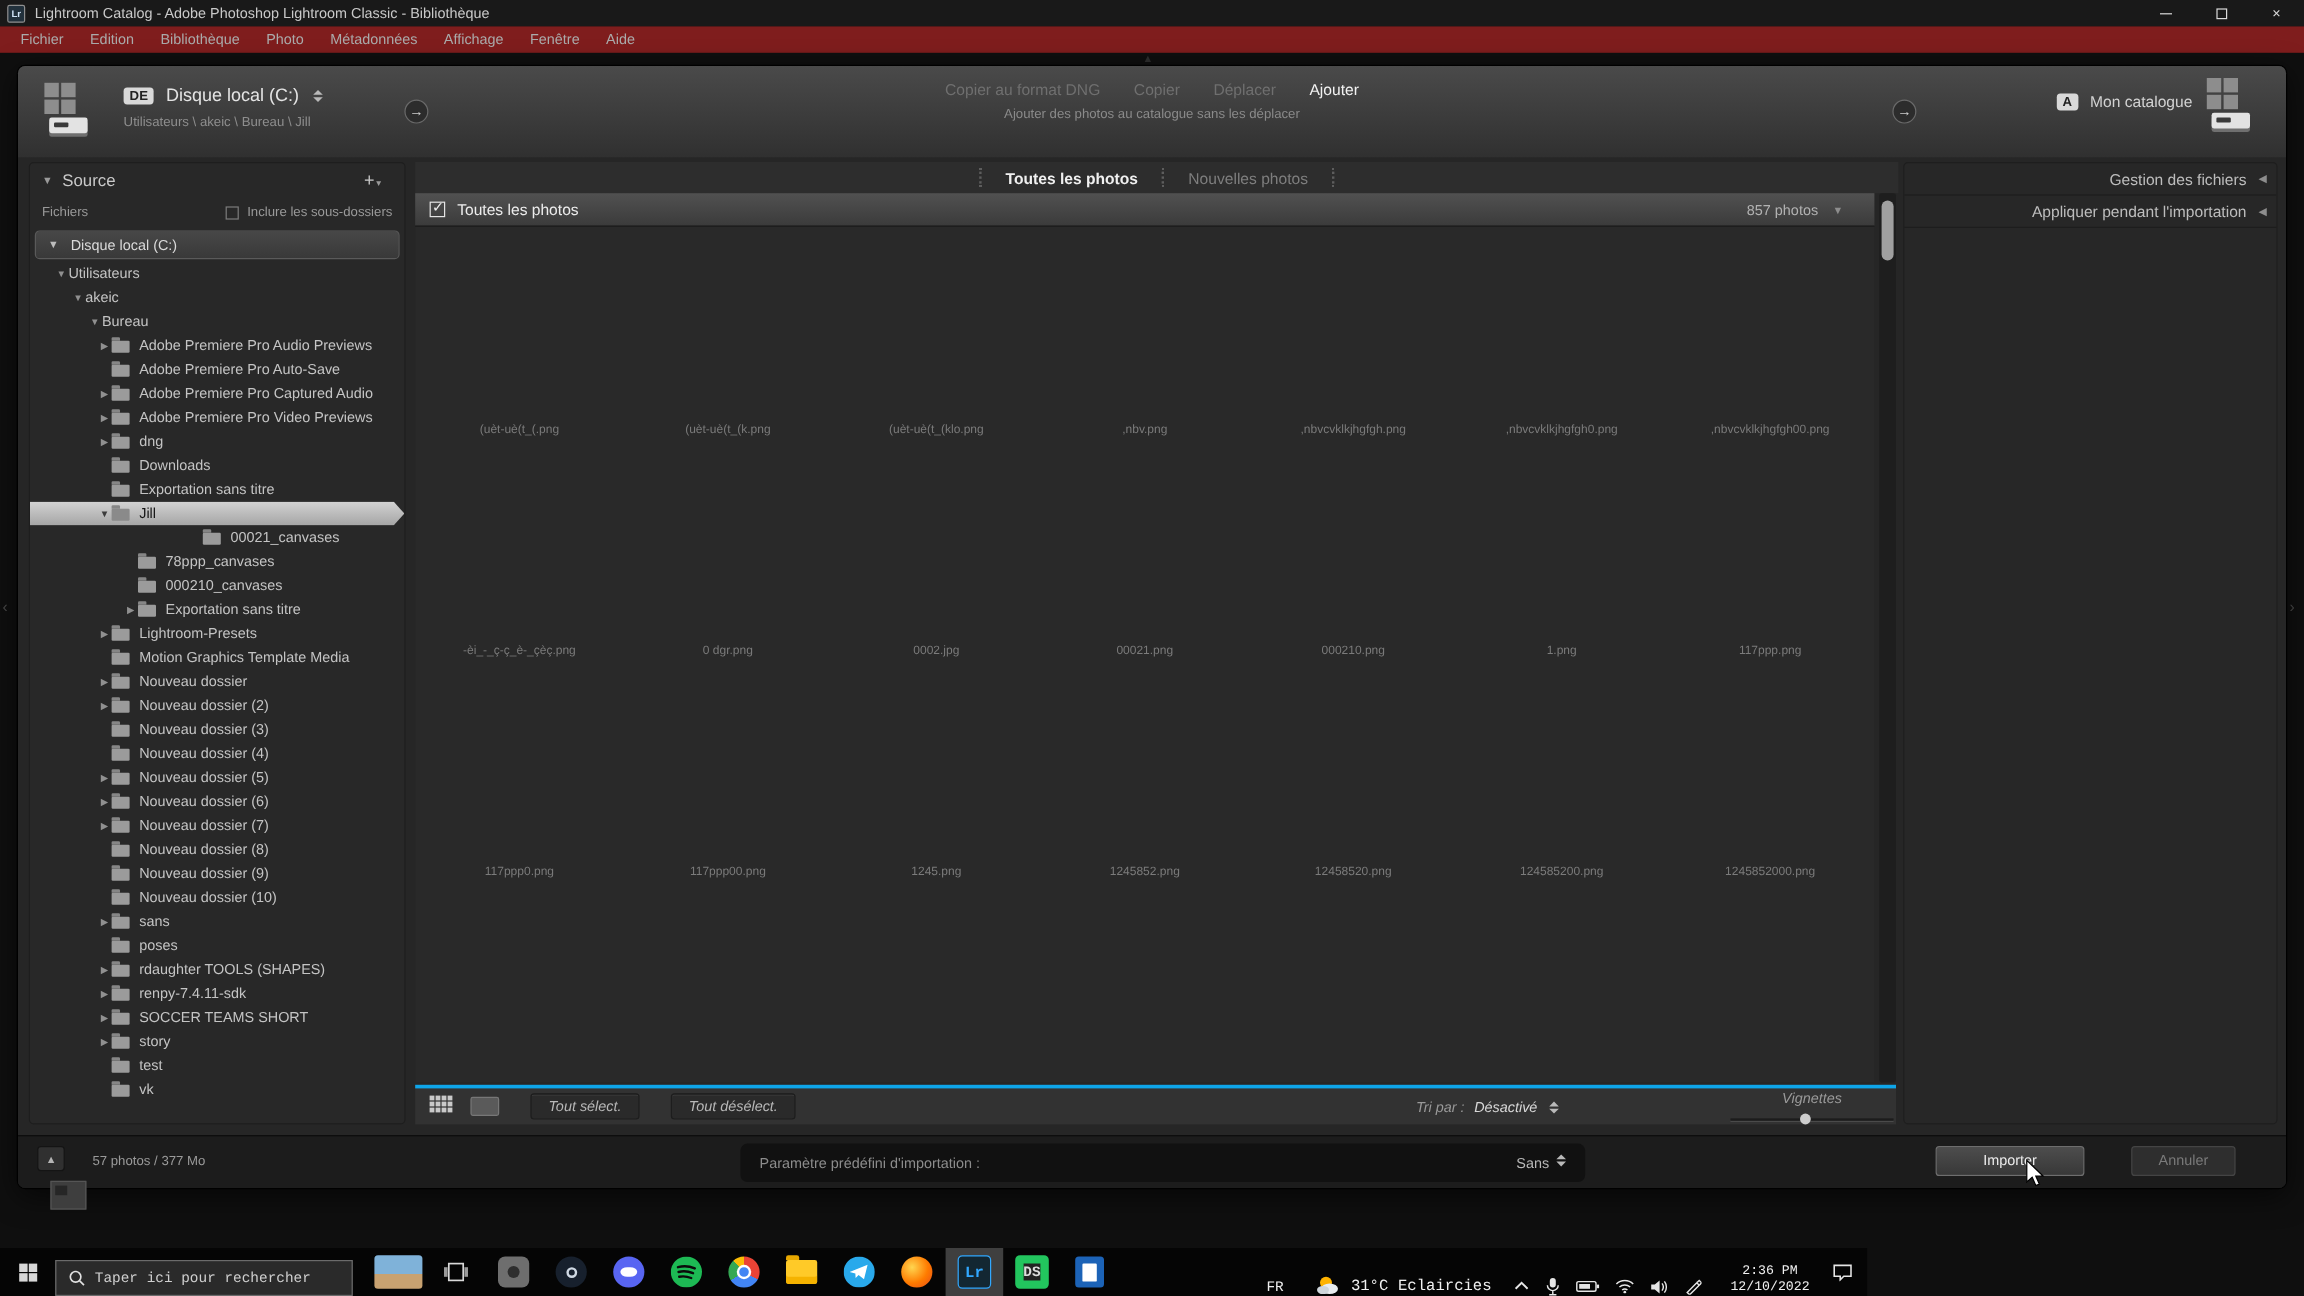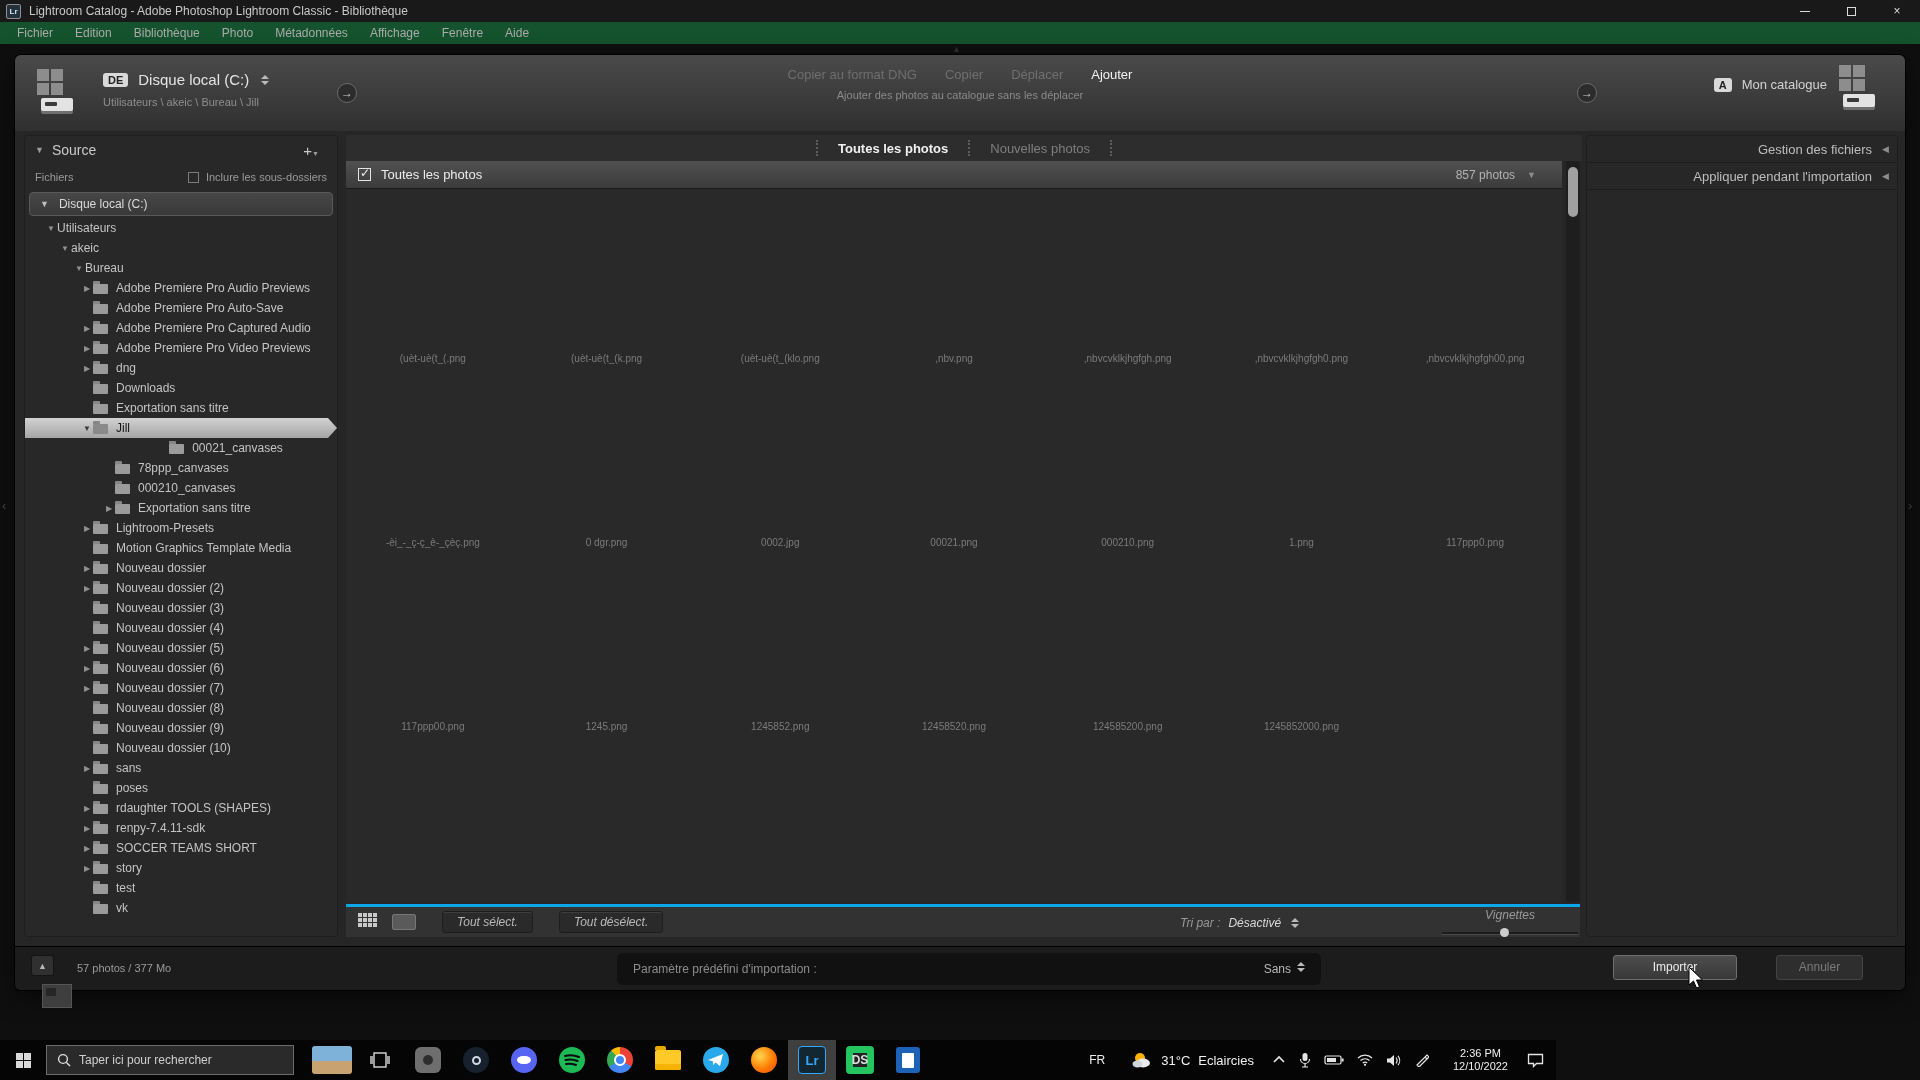--- a/index.html
+++ b/index.html
@@ -11,21 +11,21 @@
   #titlebar { position:absolute; left:0; top:0; width:1920px; height:22px; background:#191919;
     display:flex; align-items:center; color:#c9c9c9; font-size:12px; }
   #lr-badge { width:15px; height:15px; margin:0 8px 0 6px; border:1px solid #8f8f8f; border-radius:2px;
     background:#22313c; color:#cfe3f5; font-size:8px; font-weight:bold; display:flex; align-items:center; justify-content:center; }
   #win-controls { position:absolute; right:0; top:0; height:22px; display:flex; }
   .wc { width:46px; height:22px; display:flex; align-items:center; justify-content:center; color:#dadada; font-size:12px; }
   .wc .min-glyph { width:10px; height:1px; background:#dadada; display:block; }
   .wc .max-glyph { width:9px; height:9px; border:1px solid #dadada; display:block; }
 
   
-  #menubar { position:absolute; left:0; top:22px; width:1920px; height:22px; background:#14532d;
+  #menubar { position:absolute; left:0; top:22px; width:1920px; height:22px; background:#7f1d1d;
     display:flex; align-items:center; padding-left:6px; }
   .menu-item { color:#ababab; font-size:12px; padding:0 11px; height:22px; display:flex; align-items:center; }
 
   
   #dialog { position:absolute; left:15px; top:55px; width:1890px; height:935px; background:#262626;
     border-radius:6px; box-shadow:0 0 0 1px #000, 0 6px 24px rgba(0,0,0,.6); }
 
   
   #dlg-header { position:absolute; left:0; top:0; width:100%; height:76px; border-radius:6px 6px 0 0;
     background:linear-gradient(#4a4a4a,#303030); }
@@ -149,21 +149,21 @@
 
   
   #top-collapse { position:absolute; left:952px; top:44px; color:#2f2f2f; font-size:9px; }
   #frag-window { position:absolute; left:42px; top:984px; width:30px; height:24px; background:#3e3e3e; border:1px solid #555; }
   #frag-window i { position:absolute; left:3px; top:3px; width:10px; height:8px; background:#262626; display:block; }
   .edge-chevron { position:absolute; top:498px; color:#4a4a4a; font-size:13px; }
   #edge-left { left:2px; } #edge-right { left:1908px; }
 
   
   #taskbar { position:absolute; left:0; top:1040px; width:1556px; height:40px; background:#050505;
-    display:flex; align-items:center; }
+    display:flex; align-items:flex-end;font-family:Liberation Mono, monospace; }
   #start-btn { width:46px; height:40px; display:flex; align-items:center; justify-content:center; }
   #start-btn .logo { display:grid; grid-template-columns:7px 7px; grid-template-rows:7px 7px; gap:1px; }
   #start-btn .logo i { background:#d8d8d8; }
   #search-box { width:248px; height:30px; background:#2a2a2a; border:1px solid #6b6b6b;
     display:flex; align-items:center; gap:8px; padding:0 10px; color:#cfcfcf; font-size:12px; }
   #apps { display:flex; align-items:center; margin-left:14px; }
   .tb-slot { width:48px; height:40px; display:flex; align-items:center; justify-content:center; position:relative; }
   .tb-slot.active { background:#3f3f3f; }
   .tb-spacer { flex:1; }
   #lang { color:#eee; font-size:12px; margin-right:26px; }
@@ -496,20 +496,23 @@
           <div class="fname">0002.jpg</div>
         </div>
         <div class="cell">
           <div class="fname">00021.png</div>
         </div>
         <div class="cell">
           <div class="fname">000210.png</div>
         </div>
         <div class="cell">
           <div class="fname">1.png</div>
+        </div>
+        <div class="cell">
+          <div class="fname">117ppp.png</div>
         </div>
         <div class="cell">
           <div class="fname">117ppp0.png</div>
         </div>
         <div class="cell">
           <div class="fname">117ppp00.png</div>
         </div>
         <div class="cell">
           <div class="fname">1245.png</div>
         </div>

